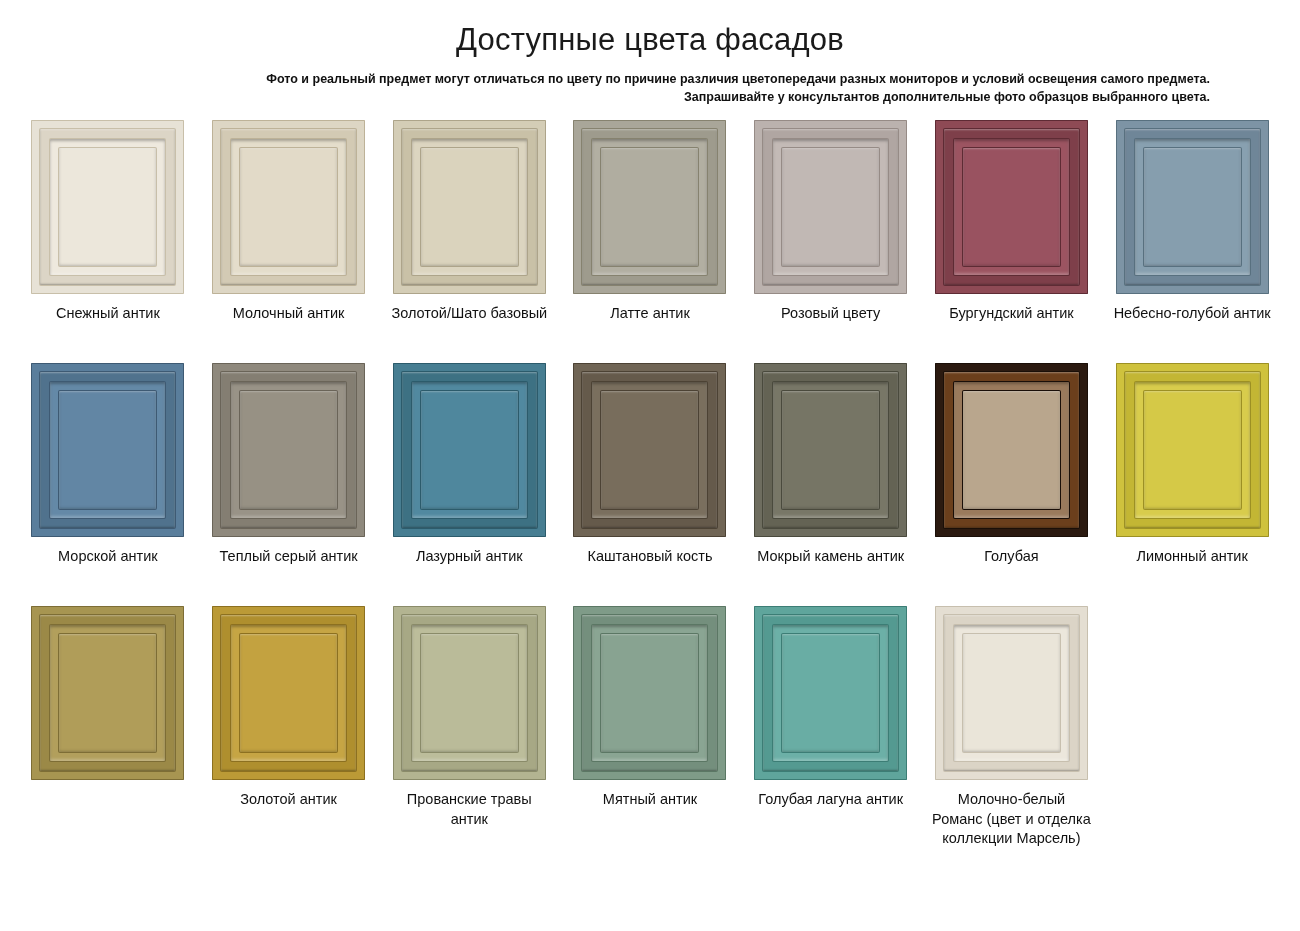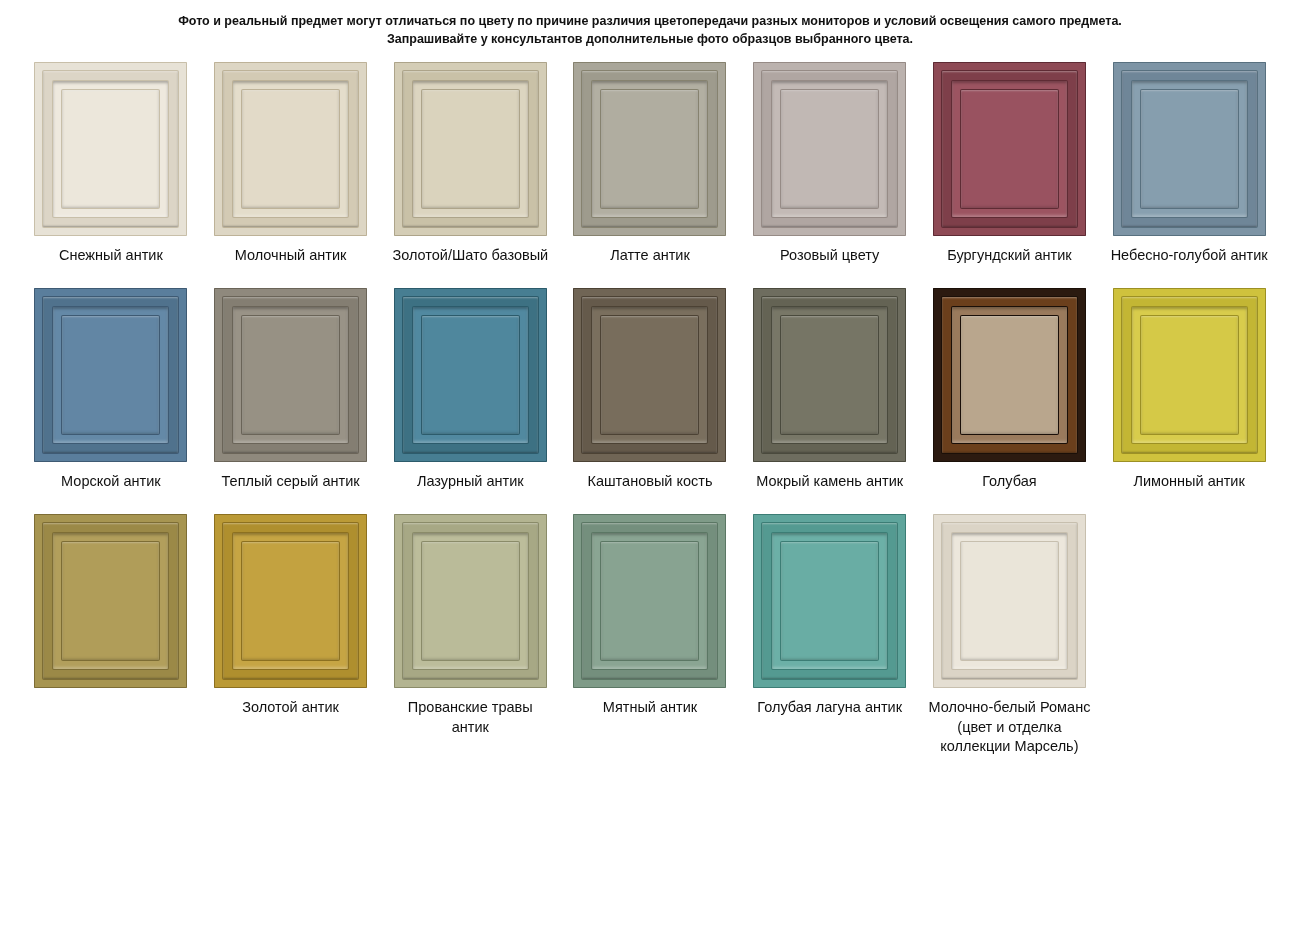--- a/index.html
+++ b/index.html
@@ -25,33 +25,34 @@
     text-align: center;
     font-size: 31px;
     font-weight: 400;
     letter-spacing: 0.2px;
     margin: 22px 0 0 0;
     color: #1a1a1a;
   }
   .disclaimer {
     width: 1120px;
     margin: 12px auto 0 auto;
-    text-align: center;
+    text-align: right;
     font-size: 12.5px;
     font-weight: bold;
     line-height: 1.45;
     color: #101010;
   }
   .grid {
     margin: 14px auto 0 auto;
     width: 1248px;
     display: grid;
     grid-template-columns: repeat(7, 1fr);
     column-gap: 10px;
     row-gap: 0px;
+    gap: 17px;
   }
   .cell {
     display: flex;
     flex-direction: column;
     align-items: center;
   }
   .swatch-wrap {
     width: 100%;
     display: flex;
     justify-content: center;
@@ -93,20 +94,21 @@
     color: #111111;
     min-height: 42px;
     padding: 0 2px;
   }
 </style>
 </head>
 <body>
 
 <div class="page">
 
+  <h1 class="title">Доступные цвета фасадов</h1>
 
   <div class="disclaimer">
     <div>Фото и реальный предмет могут отличаться по цвету по причине различия цветопередачи разных мониторов и условий освещения самого предмета.</div>
     <div>Запрашивайте у консультантов дополнительные фото образцов выбранного цвета.</div>
   </div>
 
   <div class="grid" id="swatch-grid">
       <div class="cell">
         <div class="swatch-wrap">
           <div class="door" style="background: rgb(231, 226, 214); box-shadow: rgb(200, 191, 169) 0px 0px 0px 1px inset;">

